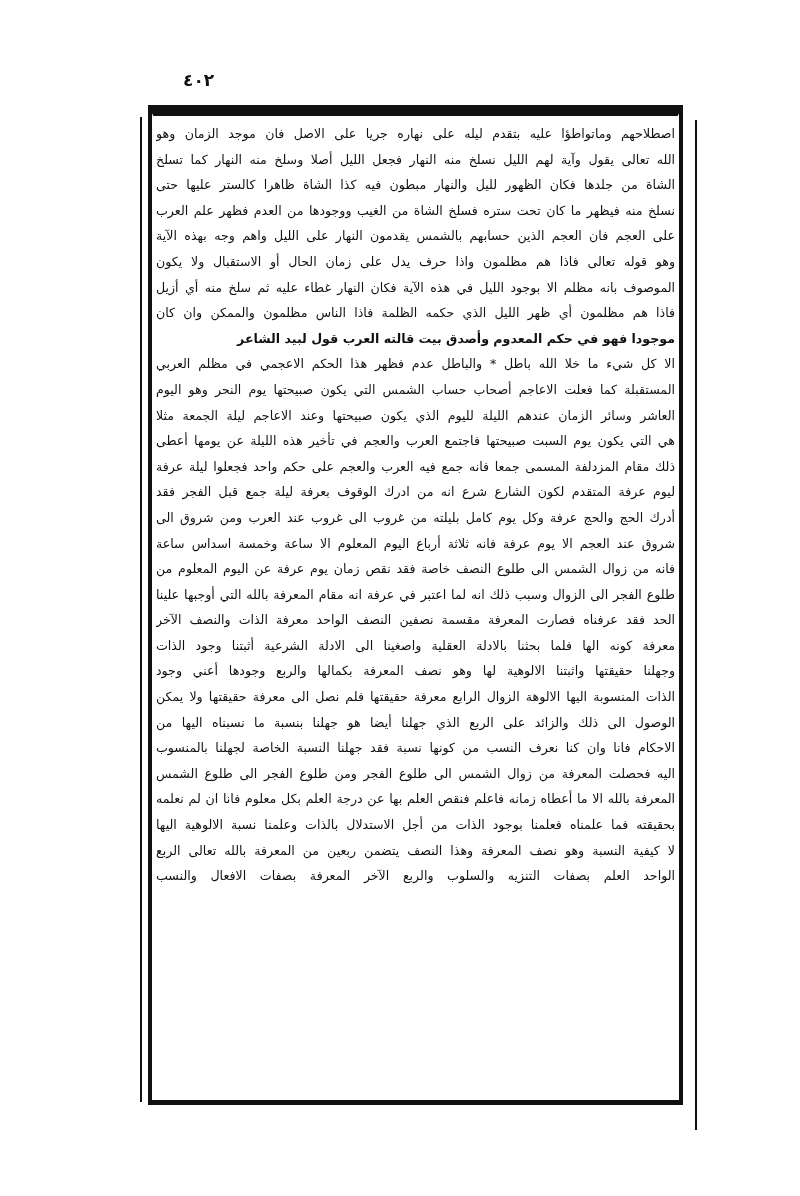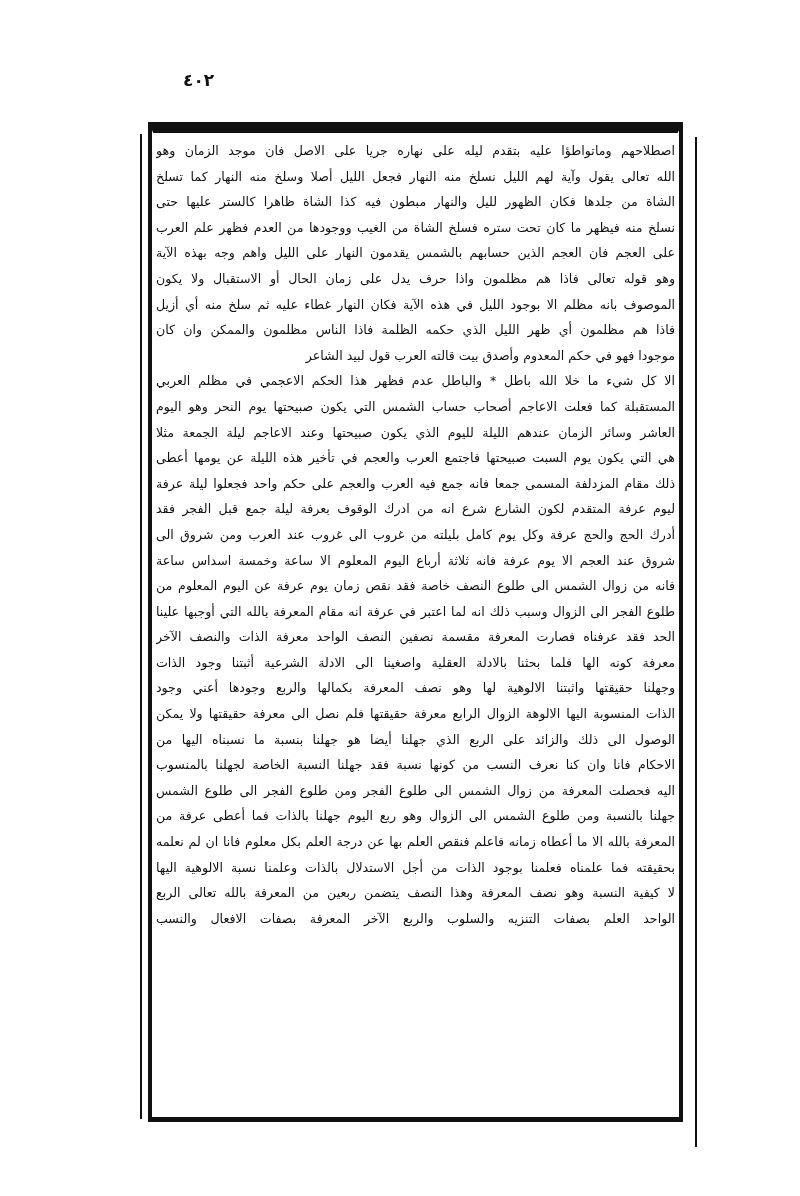--- a/index.html
+++ b/index.html
@@ -1,31 +1,31 @@
 <!DOCTYPE html>
 <html><head>
   <meta charset="utf-8">
   <style>
     html, body { margin: 0; padding: 0; background: #ffffff; }
     body { width: 800px; height: 1196px; position: relative; overflow: hidden;
            font-family: "DejaVu Sans", sans-serif; color: #111; }
     .page-number { position: absolute; left: 183px; top: 70px; font-size: 17px; font-weight: bold;
                    direction: rtl; letter-spacing: 1px; }
-    .frame { position: absolute; left: 148px; top: 122px; width: 535px; height: 1000px; }
+    .frame { position: absolute; left: 148px; top: 105px; width: 535px; height: 1000px; }
     .frame-top { position: absolute; left: 0; top: 0; width: 535px; height: 11px; background: #111;
                  clip-path: polygon(0 0, 100% 0, 99% 100%, 1% 100%); }
     .frame-bottom { position: absolute; left: 0; bottom: 0; width: 535px; height: 5px; background: #111; }
     .frame-left { position: absolute; left: 0; top: 0; width: 4px; height: 100%; background: #111; }
     .frame-right { position: absolute; right: 0; top: 0; width: 4px; height: 100%; background: #111; }
     .frame-right-outer { position: absolute; right: -14px; top: 15px; width: 2px; height: 1010px; background: #111; }
     .frame-left-outer { position: absolute; left: -8px; top: 12px; width: 2px; height: 985px; background: #111; }
     .text-block { position: absolute; left: 8px; right: 8px; top: 16px; bottom: 8px; direction: rtl;
                   font-family: "DejaVu Sans", sans-serif; font-size: 12.6px; line-height: 25.6px; }
     .line { white-space: nowrap; text-align: justify; text-align-last: justify; overflow: hidden; height: 25.6px; }
-    .line.last-para { text-align-last: right; }
+    .line.last-para { text-align-last: right; font-weight: bold; }
   </style>
 </head>
 <body>
 
 <div class="page-number">٤٠٢</div>
 
 <div class="frame">
   <div class="frame-top"></div>
   <div class="frame-left"></div>
   <div class="frame-right"></div>
@@ -53,19 +53,18 @@
     <div class="line">شروق عند العجم الا يوم عرفة فانه ثلاثة أرباع اليوم المعلوم الا ساعة وخمسة اسداس ساعة</div>
     <div class="line">فانه من زوال الشمس الى طلوع النصف خاصة فقد نقص زمان يوم عرفة عن اليوم المعلوم من</div>
     <div class="line">طلوع الفجر الى الزوال وسبب ذلك انه لما اعتبر في عرفة انه مقام المعرفة بالله التي أوجبها علينا</div>
     <div class="line">الحد فقد عرفناه فصارت المعرفة مقسمة نصفين النصف الواحد معرفة الذات والنصف الآخر</div>
     <div class="line">معرفة كونه الها فلما بحثنا بالادلة العقلية واصغينا الى الادلة الشرعية أثبتنا وجود الذات</div>
     <div class="line">وجهلنا حقيقتها واثبتنا الالوهية لها وهو نصف المعرفة بكمالها والربع وجودها أعني وجود</div>
     <div class="line">الذات المنسوبة اليها الالوهة الزوال الرابع معرفة حقيقتها فلم نصل الى معرفة حقيقتها ولا يمكن</div>
     <div class="line">الوصول الى ذلك والزائد على الربع الذي جهلنا أيضا هو جهلنا بنسبة ما نسبناه اليها من</div>
     <div class="line">الاحكام فانا وان كنا نعرف النسب من كونها نسبة فقد جهلنا النسبة الخاصة لجهلنا بالمنسوب</div>
     <div class="line">اليه فحصلت المعرفة من زوال الشمس الى طلوع الفجر ومن طلوع الفجر الى طلوع الشمس</div>
-    <div class="line">جهلنا بالنسبة ومن طلوع الشمس الى الزوال وهو ربع اليوم جهلنا بالذات فما أعطى عرفة من</div>
     <div class="line">المعرفة بالله الا ما أعطاه زمانه فاعلم فنقص العلم بها عن درجة العلم بكل معلوم فانا ان لم نعلمه</div>
     <div class="line">بحقيقته فما علمناه فعلمنا بوجود الذات من أجل الاستدلال بالذات وعلمنا نسبة الالوهية اليها</div>
     <div class="line">لا كيفية النسبة وهو نصف المعرفة وهذا النصف يتضمن ربعين من المعرفة بالله تعالى الربع</div>
     <div class="line">الواحد العلم بصفات التنزيه والسلوب والربع الآخر المعرفة بصفات الافعال والنسب</div>
   </div>
 </div>
 
 </body></html>

